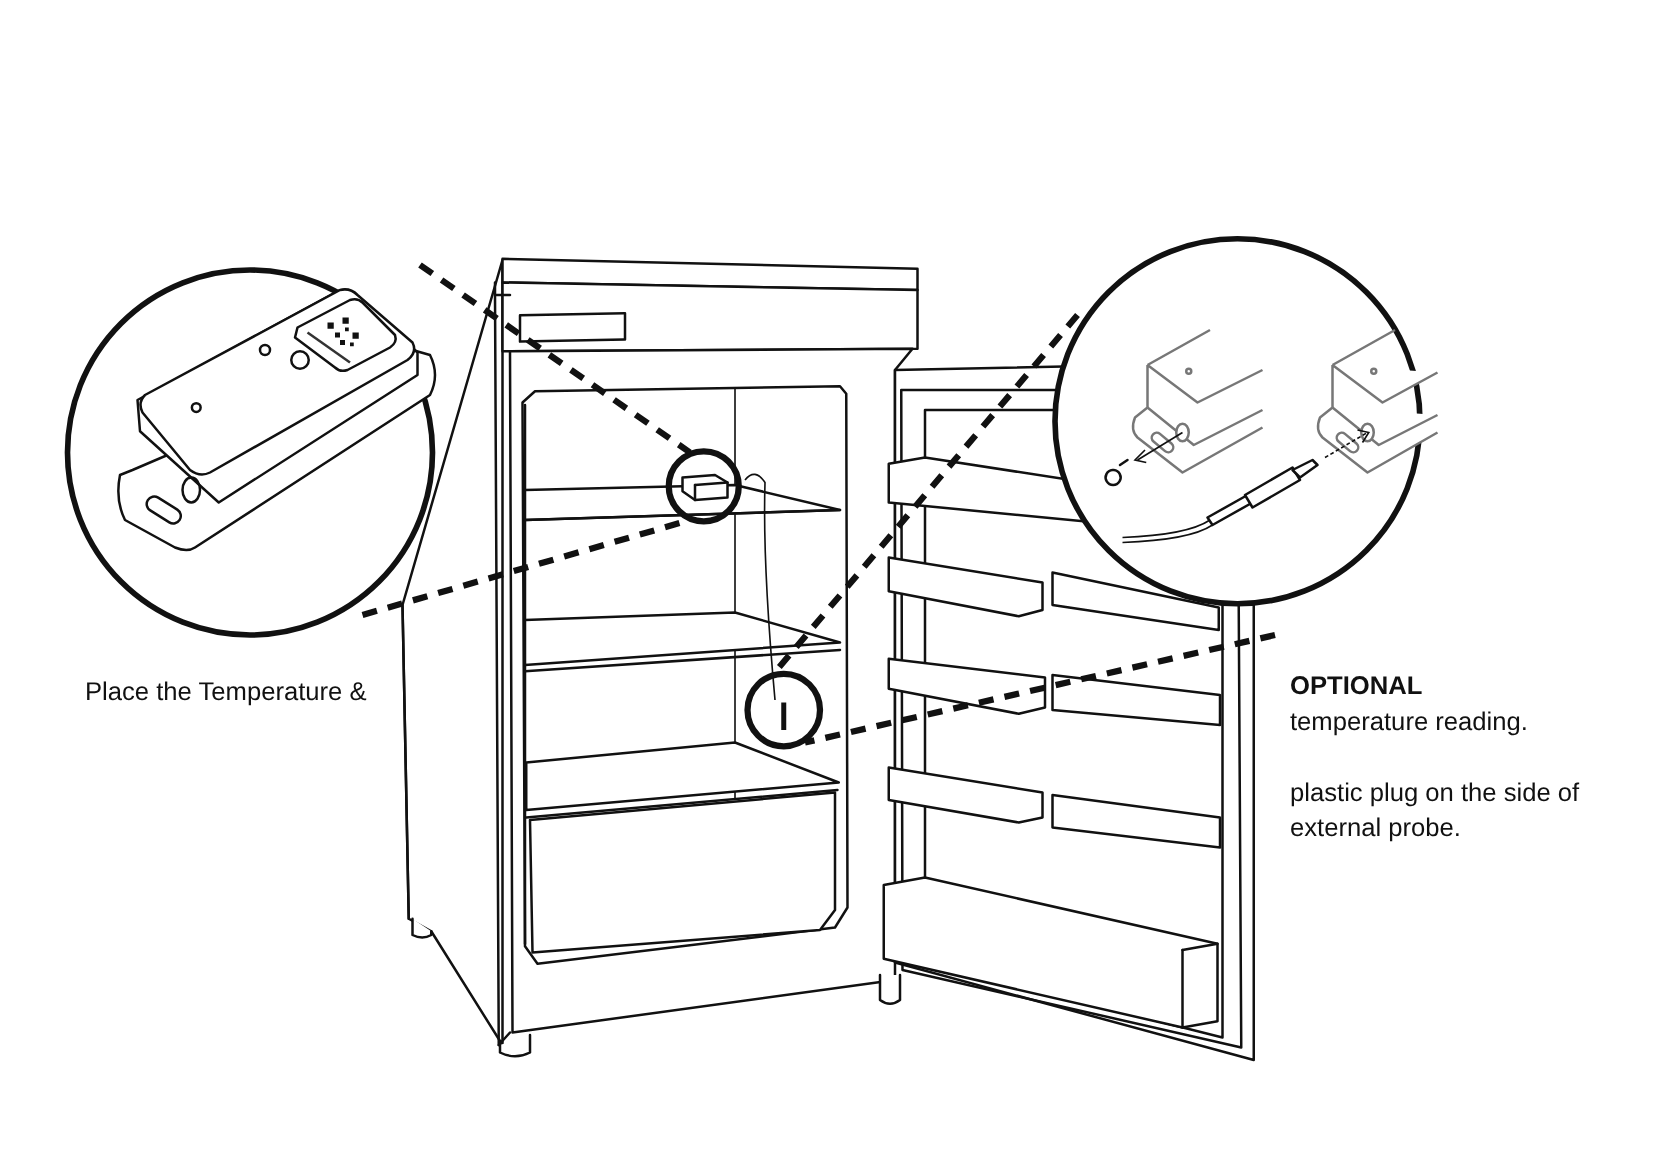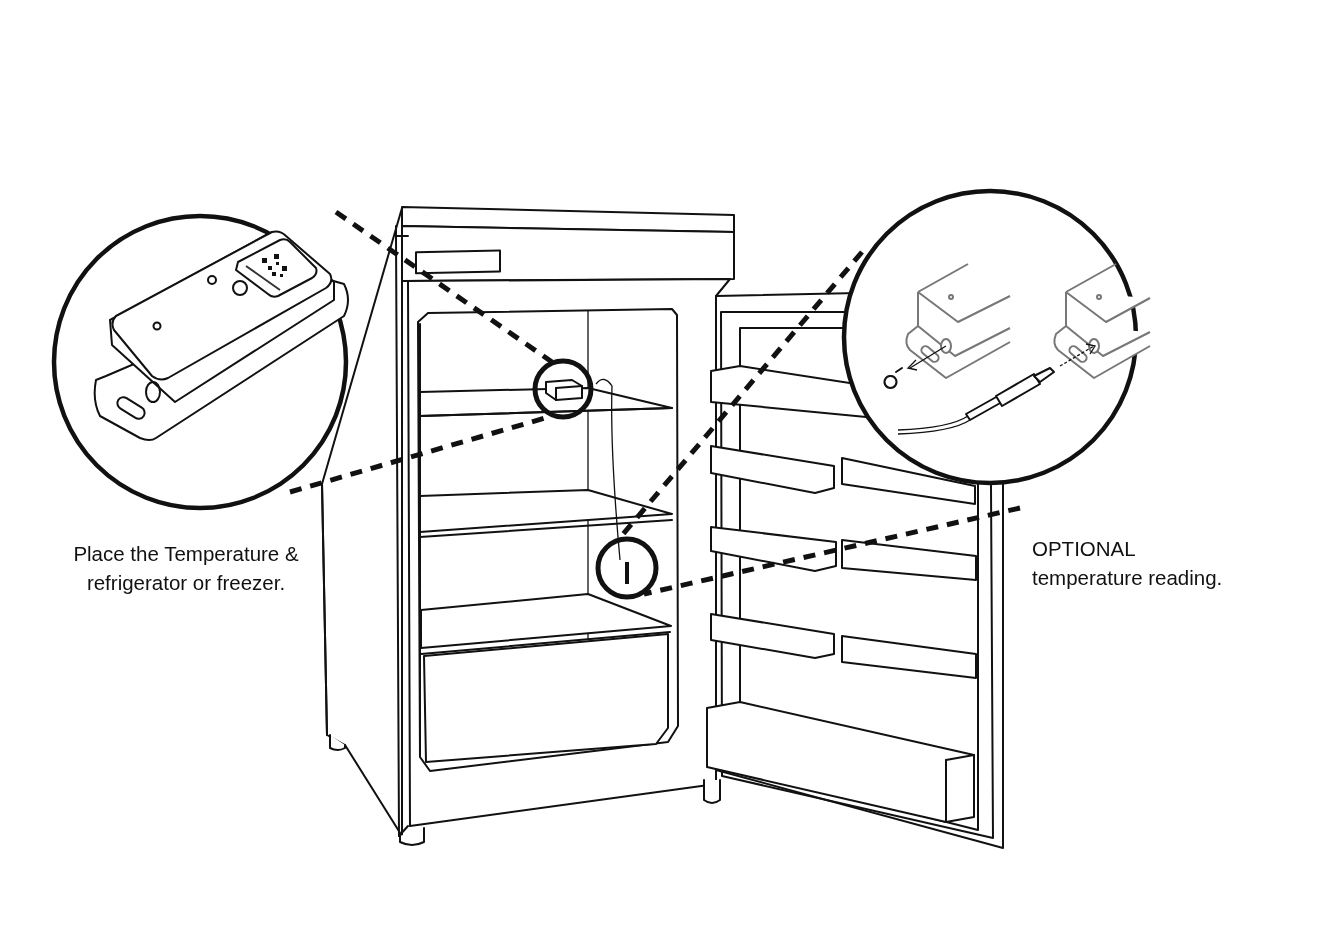--- a/index.html
+++ b/index.html
@@ -1,23 +1,23 @@
 <!DOCTYPE html>
 <html><head>
 <meta charset="utf-8">
 <style>
   html, body { margin: 0; padding: 0; background: #ffffff; }
   body { width: 1343px; height: 926px; position: relative; overflow: hidden;
          font-family: "Liberation Sans", "DejaVu Sans", sans-serif; color: #111; }
   #scene { position: absolute; left: 0; top: 0; }
   .caption { position: absolute; font-size: 20.5px; line-height: 28.5px; color: #111; margin: 0; }
-  #left-caption { left: 56px; top: 540px; width: 260px; text-align: center; }
+  #left-caption { left: 68px; top: 540px; width: 260px; }
   #right-caption { left: 1032px; top: 535px; width: 300px; }
   .caption p { margin: 0; }
-  .heading { font-weight: normal; }
+  .heading { font-weight: bold; }
   .gap { height: 28.5px; }
   .ink { fill: none; stroke: #111; stroke-width: 2; stroke-linejoin: round; stroke-linecap: round; }
   .thin { fill: none; stroke: #111; stroke-width: 1.3; }
   .grey { fill: #fff; stroke: #777; stroke-width: 2; stroke-linejoin: round; }
   .fillw { fill: #fff; }
   .dash { fill: none; stroke: #111; stroke-width: 5; stroke-dasharray: 12 9; }
   .lens { fill: #fff; stroke: #111; stroke-width: 4.5; }
   .mark { fill: none; stroke: #111; stroke-width: 5; }
 </style>
 </head>
@@ -147,20 +147,21 @@
       <path class="thin" d="M898,434 Q952,432 970,420"></path>
       <polygon class="ink fillw" points="966,414 998,396 1002,402 970,420"></polygon>
       <polygon class="ink fillw" points="996,396 1034,374 1040,384 1002,406"></polygon>
       <polygon class="ink fillw" points="1034,376 1050,368 1054,372 1040,382"></polygon>
     </g>
   </g>
 </svg>
 
 <div id="left-caption" class="caption">
   <p>Place the Temperature &amp;</p>
-  <p>refrigerator or freezer.</p>
 </div>
 
 <div id="right-caption" class="caption">
   <p class="heading">OPTIONAL</p>
   <p>temperature reading.</p>
   <div class="gap"></div>
+  <p>plastic plug on the side of</p>
+  <p>external probe.</p>
 </div>
 
 </body></html>

